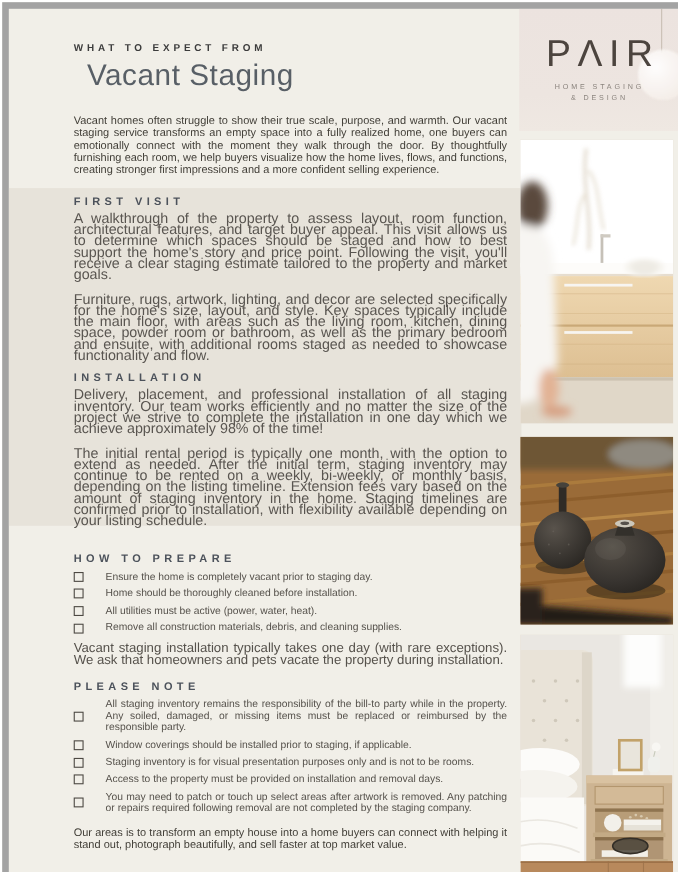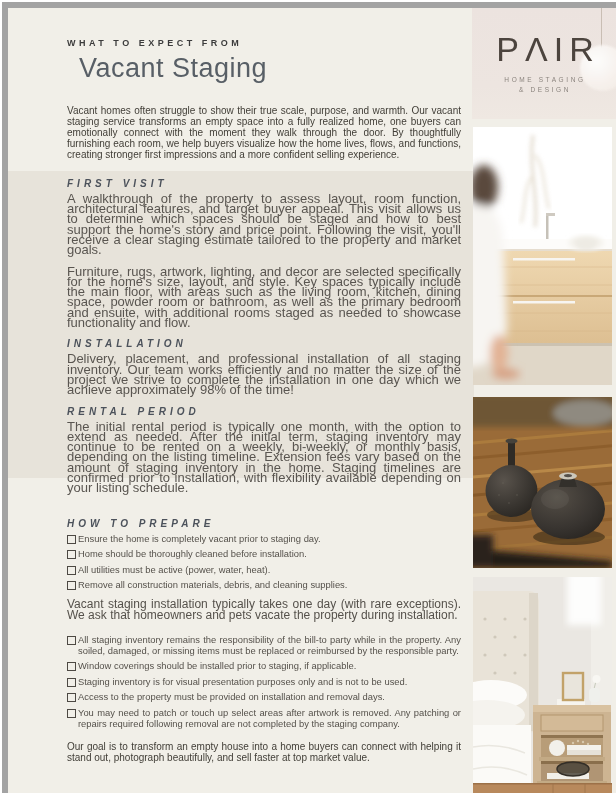--- a/index.html
+++ b/index.html
@@ -11,26 +11,26 @@
   
   .leftcol{position:absolute;left:59px;top:31px;width:394px;}
   .kicker{font-weight:bold;font-size:9px;line-height:1;letter-spacing:3.5px;color:#3c3c3c;}
   .title{font-weight:300;font-size:27px;line-height:1.12;letter-spacing:.5px;
     color:#585f66;margin:5px 12px 0;}
   .intro,.closing{font-family:Liberation Sans, sans-serif;font-size:10px;line-height:10.9px;
     text-align:justify;color:#413e37;margin:23px 0 0;}
   .sec{margin-top:11px;}
   .sec.first{margin-top:18px;}
   .sec h2,.block h2{font-weight:bold;font-size:10px;line-height:1;letter-spacing:4px;
-    color:#4c525b;margin:0 0 5px;font-style:italic;}
+    color:#4c525b;margin:0 0 5px;}
   .sec p{font-size:13px;line-height:10.3px;text-align:justify;color:#595550;margin:0;}
   .sec p strong{font-weight:normal;}
   .block-prepare{margin-top:25px;}
   .block-note{margin-top:14px;}
-  .check-row{display:flex;gap:2px;margin-top:5px;font-size:9.4px;line-height:10.6px;color:#55514b;}
+  .check-row{display:flex;gap:20px;margin-top:5px;font-size:9.4px;line-height:10.6px;color:#55514b;align-items:center;}
   .check-row .cbx{flex:0 0 auto;width:7px;height:7px;border:1.1px solid #4d4943;margin-top:1px;}
   .check-row .cbx-label{flex:1;text-align:justify;}
   .prep-note{font-size:12px;line-height:11px;color:#55514b;margin-top:8px;text-align:justify;}
   .closing{margin-top:12px;line-height:11px;}
 
   
   .logo-block{position:absolute;left:464px;top:0;width:146px;height:111px;overflow:hidden;
     background:linear-gradient(180deg,#ece3df 0%,#ede5e0 70%,#efe8e2 100%);}
   .logo-inner{position:relative;text-align:center;padding-top:24px;}
   .logo-text{font-weight:300;font-size:34px;line-height:1;letter-spacing:6px;
@@ -65,21 +65,20 @@
     <div class="sec">
       <p>Furniture, rugs, artwork, lighting, and decor are selected specifically for the home's size, layout, and style. Key spaces typically include the main floor, with areas such as the living room, kitchen, dining space, powder room or bathroom, as well as the primary bedroom and ensuite, with additional rooms staged as needed to showcase functionality and flow.</p>
     </div>
 
     <div class="sec">
       <h2>INSTALLATION</h2>
       <p><span>Delivery, placement, and professional installation of all staging inventory. Our team works efficiently and no matter the size of the project we strive to complete the installation in one day which we achieve approximately </span><strong>98%</strong><span> of the time!</span></p>
     </div>
 
     <div class="sec">
-      <h2>RENTAL PERIOD</h2>
       <p>The initial rental period is typically one month, with the option to extend as needed. After the initial term, staging inventory may continue to be rented on a weekly, bi-weekly, or monthly basis, depending on the listing timeline. Extension fees vary based on the amount of staging inventory in the home. Staging timelines are confirmed prior to installation, with flexibility available depending on your listing schedule.</p>
     </div>
 
     <div class="block block-prepare">
       <h2>HOW TO PREPARE</h2>
       <div class="check-row">
         <span class="cbx"></span>
         <span class="cbx-label">Ensure the home is completely vacant prior to staging day.</span>
       </div>
       <div class="check-row">
@@ -91,43 +90,44 @@
         <span class="cbx-label">All utilities must be active (power, water, heat).</span>
       </div>
       <div class="check-row">
         <span class="cbx"></span>
         <span class="cbx-label">Remove all construction materials, debris, and cleaning supplies.</span>
       </div>
       <p class="prep-note">Vacant staging installation typically takes one day (with rare exceptions). We ask that homeowners and pets vacate the property during installation.</p>
     </div>
 
     <div class="block block-note">
+      <h2>PLEASE NOTE</h2>
       <div class="check-row">
         <span class="cbx"></span>
         <span class="cbx-label">All staging inventory remains the responsibility of the bill-to party while in the property. Any soiled, damaged, or missing items must be replaced or reimbursed by the responsible party.</span>
       </div>
       <div class="check-row">
         <span class="cbx"></span>
         <span class="cbx-label">Window coverings should be installed prior to staging, if applicable.</span>
       </div>
       <div class="check-row">
         <span class="cbx"></span>
-        <span class="cbx-label">Staging inventory is for visual presentation purposes only and is not to be used.</span>
+        <span class="cbx-label">Staging inventory is for visual presentation purposes only and is not to be rooms.</span>
       </div>
       <div class="check-row">
         <span class="cbx"></span>
         <span class="cbx-label">Access to the property must be provided on installation and removal days.</span>
       </div>
       <div class="check-row">
         <span class="cbx"></span>
         <span class="cbx-label">You may need to patch or touch up select areas after artwork is removed. Any patching or repairs required following removal are not completed by the staging company.</span>
       </div>
     </div>
 
-    <p class="closing">Our goal is to transform an empty house into a home buyers can connect with helping it stand out, photograph beautifully, and sell faster at top market value.</p>
+    <p class="closing">Our areas is to transform an empty house into a home buyers can connect with helping it stand out, photograph beautifully, and sell faster at top market value.</p>
   </div>
 
   <div class="logo-block">
     <div class="lamp-cord"></div>
     <div class="lamp-globe"></div>
     <div class="logo-inner">
       <div class="logo-text">PΛIR</div>
       <div class="tagline">
         <div>HOME STAGING</div>
         <div>&amp; DESIGN</div>

